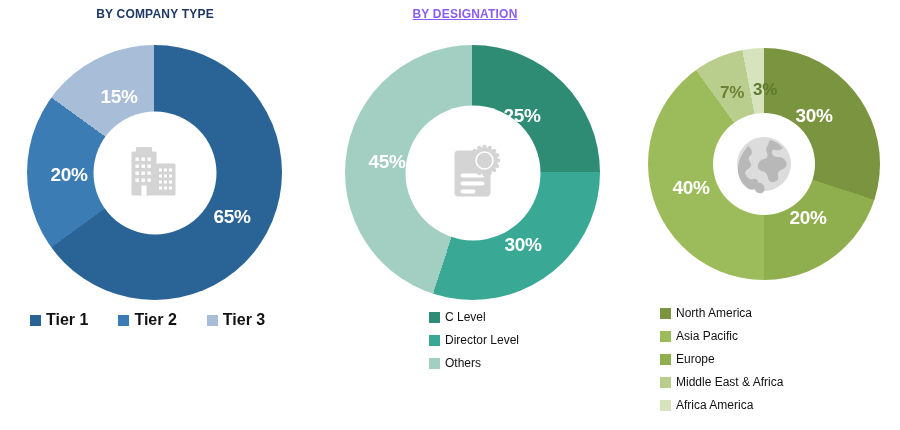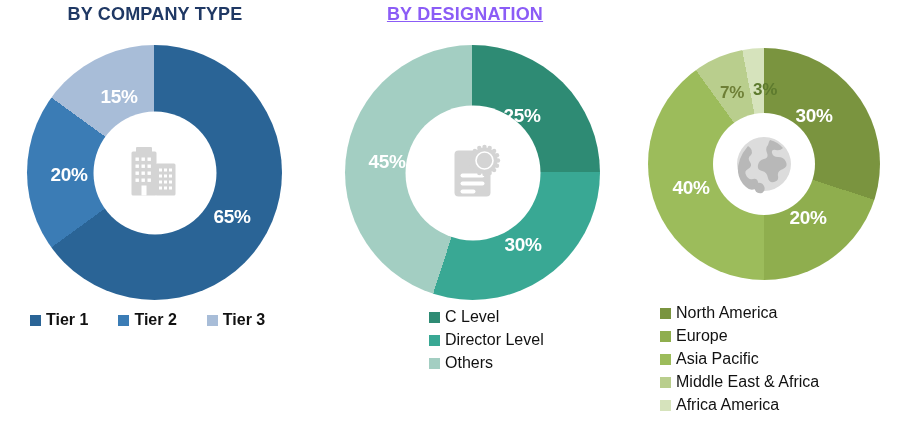--- a/index.html
+++ b/index.html
@@ -12,21 +12,21 @@
   }
   .board{position:absolute;inset:0;display:flex;}
   .panel{position:relative;height:430px;}
   .panel-a{width:310px;}
   .panel-b{width:310px;}
   .panel-c{width:280px;}
 
   .title{
     position:absolute;top:0;left:0;right:0;
     text-align:center;
-    font-size:18px;
+    font-size:12px;
     font-weight:bold;
     letter-spacing:.2px;
     line-height:28px;
   }
   .title-a{color:#1F3864;}
   .title-b{color:#8b5cf6;text-decoration:underline;}
   .title-c{color:#7A943F;}
 
   .donut-wrap{position:absolute;}
   .donut{position:relative;border-radius:50%;}
@@ -52,21 +52,21 @@
   .legend{position:absolute;padding-left:16px;}
   .legend-row{display:flex;align-items:center;}
   .legend.horizontal{display:flex;align-items:center;}
   .legend.horizontal .legend-row{margin-right:30px;}
   .legend.vertical .legend-row{margin-bottom:3px;}
   .swatch{
     width:11px;height:11px;display:inline-block;flex:0 0 auto;
     margin-right:5px;
   }
   .legend-label{
-    font-size:16px;color:#111111;line-height:20px;white-space:nowrap;
+    font-size:12px;color:#111111;line-height:20px;white-space:nowrap;
   }
   .legend.horizontal .legend-label{font-weight:bold;font-size:16px;}
 
   
   .icon-art{display:block;}
 </style>
 </head>
 <body>
 
 <div class="board">
@@ -224,28 +224,28 @@
       <div class="slice-label dark-olive small" style="left:84px;top:45px;">7%</div>
       <div class="slice-label dark-green small" style="left:117px;top:42px;">3%</div>
     </div>
 
     <div class="legend vertical" style="left:24px;top:303px;">
       <div class="legend-row">
         <span class="swatch" style="background:#7A943F;"></span>
         <span class="legend-label">North America</span>
       </div>
       <div class="legend-row">
+        <span class="swatch" style="background:#9CBC5B;"></span>
+        <span class="legend-label">Asia Pacific</span>
+      </div>
+      <div class="legend-row">
         <span class="swatch" style="background:#8FAE4E;"></span>
         <span class="legend-label">Europe</span>
       </div>
       <div class="legend-row">
-        <span class="swatch" style="background:#9CBC5B;"></span>
-        <span class="legend-label">Asia Pacific</span>
-      </div>
-      <div class="legend-row">
         <span class="swatch" style="background:#B9CE8D;"></span>
         <span class="legend-label">Middle East &amp; Africa</span>
       </div>
       <div class="legend-row">
         <span class="swatch" style="background:#D6E3BC;"></span>
         <span class="legend-label">Africa America</span>
       </div>
     </div>
   </div>
 

